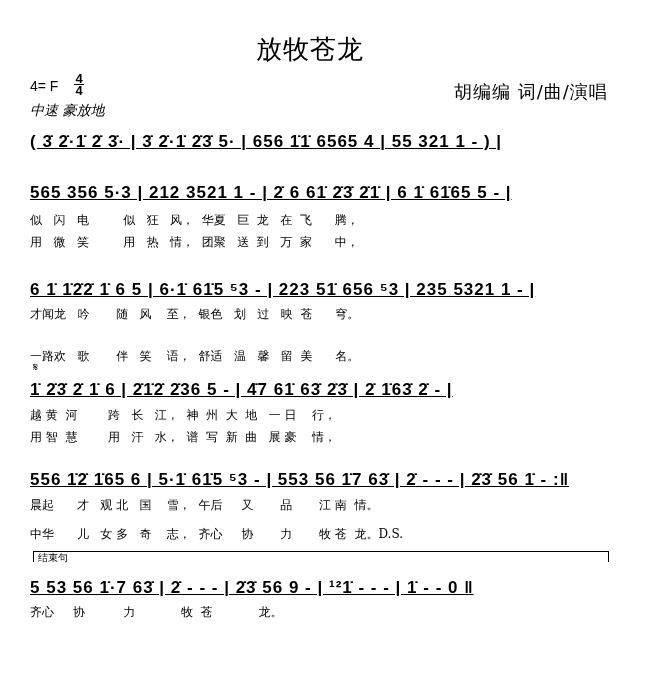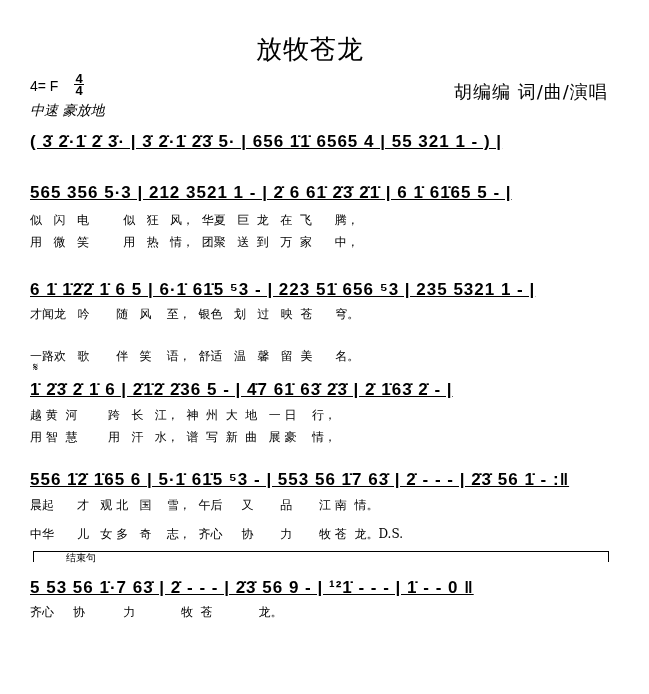--- a/index.html
+++ b/index.html
@@ -10,21 +10,21 @@
   .frac span { display: block; }
   .frac .ln { border-top: 1.5px solid #000; width: 10px; margin: 0 auto; }
   .tempo { position: absolute; left: 30px; top: 102px; font-size: 14px; font-style: italic; }
   .author { position: absolute; left: 454px; top: 80px; font-size: 18px; letter-spacing: 1px; }
 
   .staff { position: absolute; left: 30px; width: 590px; height: 30px; }
   .notes { position: absolute; left: 0; top: 0; white-space: nowrap; font-family: "Liberation Sans", sans-serif; font-weight: bold; font-size: 17px; letter-spacing: 1px; text-decoration: underline; }
   .lyric { position: absolute; left: 30px; font-family: "DejaVu Serif", serif; font-size: 12px; white-space: pre; letter-spacing: 0px; text-align: right; }
   .segno { position: absolute; left: 33px; top: 360px; font-size: 12px; }
   .coda-box { position: absolute; left: 33px; top: 551px; width: 574px; height: 10px; border-top: 1px solid #000; border-left: 1px solid #000; border-right: 1px solid #000; }
-  .coda-label { position: absolute; left: 38px; top: 551px; font-size: 10px; margin-left: 28px; }
+  .coda-label { position: absolute; left: 38px; top: 551px; font-size: 10px; }
 </style>
 </head>
 <body>
 
 <div class="title">放牧苍龙</div>
 <div class="key">4= F</div>
 <div class="frac">
   <span>4</span>
   <span class="ln"></span>
   <span>4</span>

